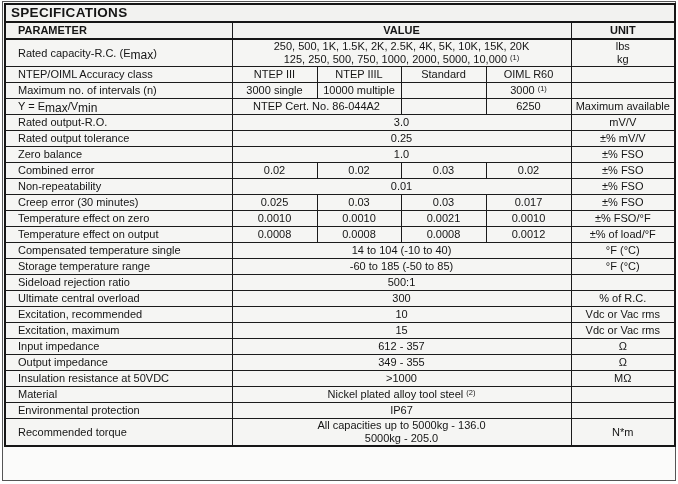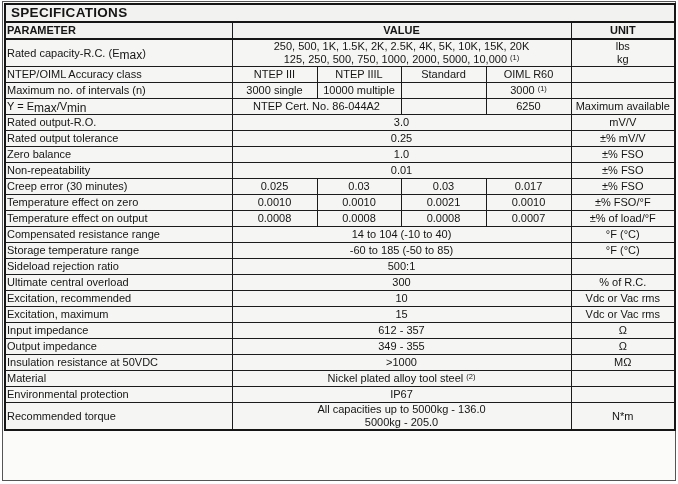--- a/index.html
+++ b/index.html
@@ -25,21 +25,21 @@
   }
   td.title-cell{
     font-size:13.5px;font-weight:bold;letter-spacing:0.3px;
     height:16px;padding-left:5px;text-align:left;
     border-bottom:2px solid #161616;background:#f2f2f0;
   }
   tr.head-row td{
     font-weight:bold;height:15px;
     border-bottom:2px solid #161616;background:#f2f2f0;
   }
-  td.param{text-align:left;padding-left:1px;}
+  td.param{text-align:left;padding-left:12px;}
   td.val,td.unit{text-align:center;}
   tr.tall td{height:26px;}
   sub{font-size:12px;vertical-align:-2px;line-height:0;}
   sup{font-size:7.5px;vertical-align:3.5px;line-height:0;}
 </style>
 </head>
 <body>
 
 <div class="doc-frame">
   <table class="spec">
@@ -98,20 +98,28 @@
           <td class="param">Rated output tolerance</td>
           <td class="val" colspan="4">0.25</td>
           <td class="unit">±% mV/V</td>
         </tr>
         <tr>
           <td class="param">Zero balance</td>
           <td class="val" colspan="4">1.0</td>
           <td class="unit">±% FSO</td>
         </tr>
         <tr>
+          <td class="param">Combined error</td>
+          <td class="val" colspan="1">0.02</td>
+          <td class="val" colspan="1">0.02</td>
+          <td class="val" colspan="1">0.03</td>
+          <td class="val" colspan="1">0.02</td>
+          <td class="unit">±% FSO</td>
+        </tr>
+        <tr>
           <td class="param">Non-repeatability</td>
           <td class="val" colspan="4">0.01</td>
           <td class="unit">±% FSO</td>
         </tr>
         <tr>
           <td class="param">Creep error (30 minutes)</td>
           <td class="val" colspan="1">0.025</td>
           <td class="val" colspan="1">0.03</td>
           <td class="val" colspan="1">0.03</td>
           <td class="val" colspan="1">0.017</td>
@@ -123,25 +131,25 @@
           <td class="val" colspan="1">0.0010</td>
           <td class="val" colspan="1">0.0021</td>
           <td class="val" colspan="1">0.0010</td>
           <td class="unit">±% FSO/°F</td>
         </tr>
         <tr>
           <td class="param">Temperature effect on output</td>
           <td class="val" colspan="1">0.0008</td>
           <td class="val" colspan="1">0.0008</td>
           <td class="val" colspan="1">0.0008</td>
-          <td class="val" colspan="1">0.0007</td>
+          <td class="val" colspan="1">0.0012</td>
           <td class="unit">±% of load/°F</td>
         </tr>
         <tr>
-          <td class="param">Compensated resistance range</td>
+          <td class="param">Compensated temperature single</td>
           <td class="val" colspan="4">14 to 104 (-10 to 40)</td>
           <td class="unit">°F (°C)</td>
         </tr>
         <tr>
           <td class="param">Storage temperature range</td>
           <td class="val" colspan="4">-60 to 185 (-50 to 85)</td>
           <td class="unit">°F (°C)</td>
         </tr>
         <tr>
           <td class="param">Sideload rejection ratio</td>

